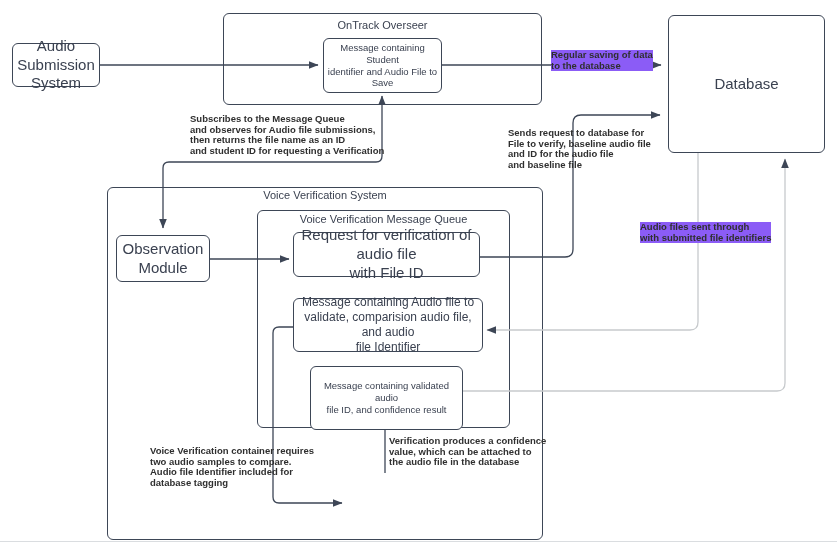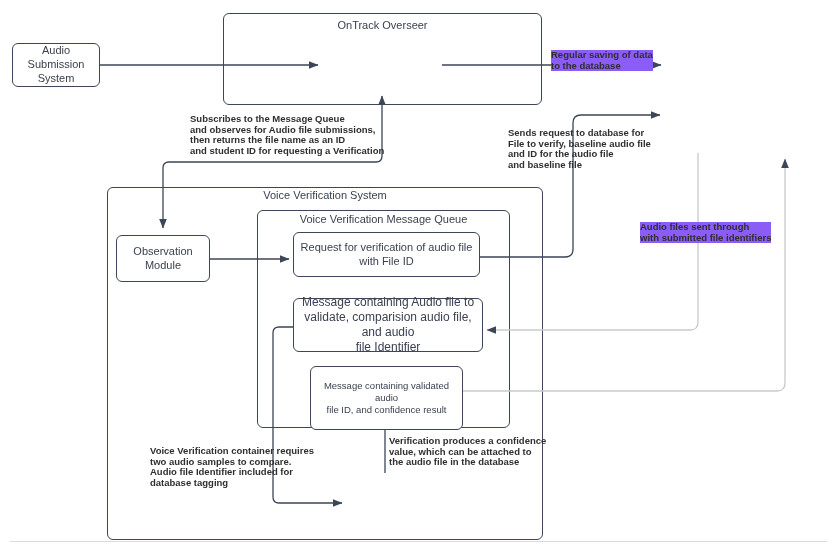--- a/index.html
+++ b/index.html
@@ -1,18 +1,18 @@
 <!DOCTYPE html>
 <html style="--stroke: #3d4656; --gray: #c7cacd; --text: #3a4150; --label: #2f2f2f;"><head>
 <meta charset="utf-8">
 <style>
   html,body{margin:0;padding:0;background:#ffffff;}
   .canvas{
     position:relative;width:837px;height:545px;background:#ffffff;overflow:hidden;
-    font-family:"Liberation Sans","DejaVu Sans",sans-serif;color:var(--text,#3a4150);border-radius:21px;
+    font-family:"Liberation Sans","DejaVu Sans",sans-serif;color:var(--text,#3a4150);
   }
   .box{
     position:absolute;background:#ffffff;border:1.3px solid var(--stroke,#3d4656);
     border-radius:6px;display:flex;align-items:center;justify-content:center;
     text-align:center;white-space:pre-line;line-height:1.25;box-sizing:border-box;
     color:var(--text,#3a4150);
   }
   .container-box{
     position:absolute;background:#ffffff;border:1.3px solid var(--stroke,#3d4656);
     border-radius:6px;box-sizing:border-box;
@@ -23,21 +23,21 @@
   }
   .lbl{
     position:absolute;font-weight:bold;font-size:9.5px;line-height:1.12;
     white-space:pre-line;color:var(--label,#2f2f2f);text-align:left;
   }
   .lbl.bg{background:#8b5cf6;}
   svg.wires{position:absolute;left:0;top:0;width:837px;height:545px;}
   .wire{stroke:var(--stroke,#3d4656);stroke-width:1.3;fill:none;}
   .wire-gray{stroke:var(--gray,#c7cacd);stroke-width:1.3;fill:none;}
   .page-rule{position:absolute;left:0;top:541px;width:837px;height:1px;background:#dadde0;}
-  .f9{font-size:12px;} .f95{font-size:9.5px;} .f105{font-size:11px;}
+  .f9{font-size:12px;} .f95{font-size:9.5px;} .f105{font-size:15px;}
 </style>
 </head>
 <body>
 
 <div class="canvas">
 
   <div class="container-box" style="left:223px;top:13px;width:319px;height:92px;"></div>
   <div class="container-title" style="top:19px;left:223px;width:319px;">OnTrack Overseer</div>
 
   <div class="container-box" style="left:107px;top:187px;width:436px;height:353px;"></div>
@@ -60,21 +60,25 @@
     <path class="wire-gray" d="M698,153 V322 Q698,330 690,330 H487" marker-end="url(#ah)"></path>
     <path class="wire-gray" d="M463,391 H777 Q785,391 785,383 V159" marker-end="url(#ah)"></path>
     <path class="wire" d="M293,327 H279 Q273,327 273,333 V497 Q273,503 279,503 H342" marker-end="url(#ah)"></path>
     <path class="wire" d="M385,473 V420" marker-end="url(#ah)"></path>
   </svg>
 
   <div class="box f105" style="left:12px;top:43px;width:88px;height:44px;">Audio
 Submission
 System</div>
 
+  <div class="box f95" style="left:323px;top:38px;width:119px;height:55px;">Message containing Student
+identifier and Audio File to
+Save</div>
 
+  <div class="box f105" style="left:668px;top:15px;width:157px;height:138px;">Database</div>
 
   <div class="box f105" style="left:116px;top:235px;width:94px;height:47px;">Observation
 Module</div>
 
   <div class="box f105" style="left:293px;top:232px;width:187px;height:45px;">Request for verification of audio file
 with File ID</div>
 
   <div class="box f9" style="left:293px;top:298px;width:190px;height:54px;">Message containing Audio file to
 validate, comparision audio file, and audio
 file Identifier</div>

